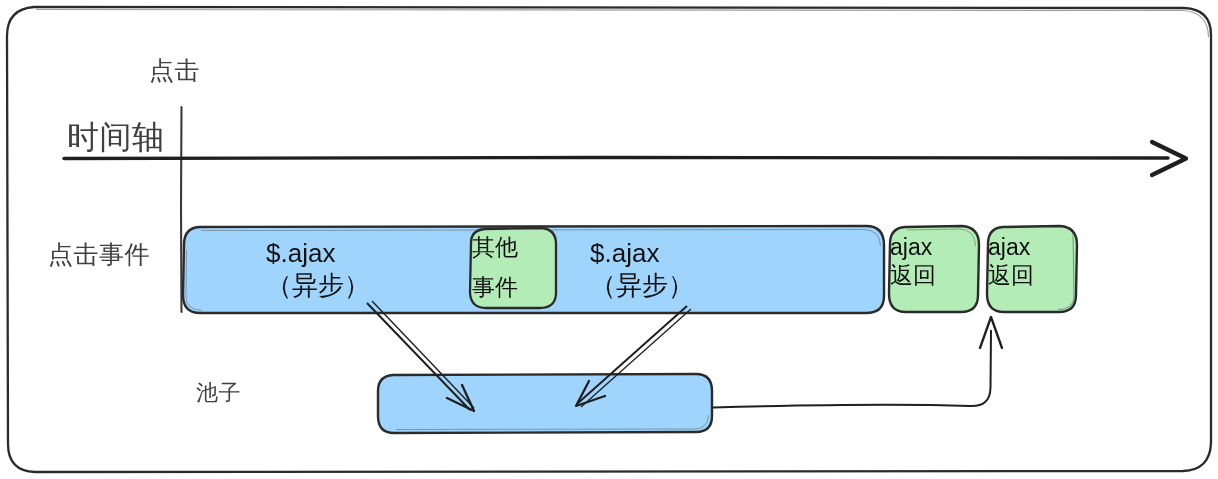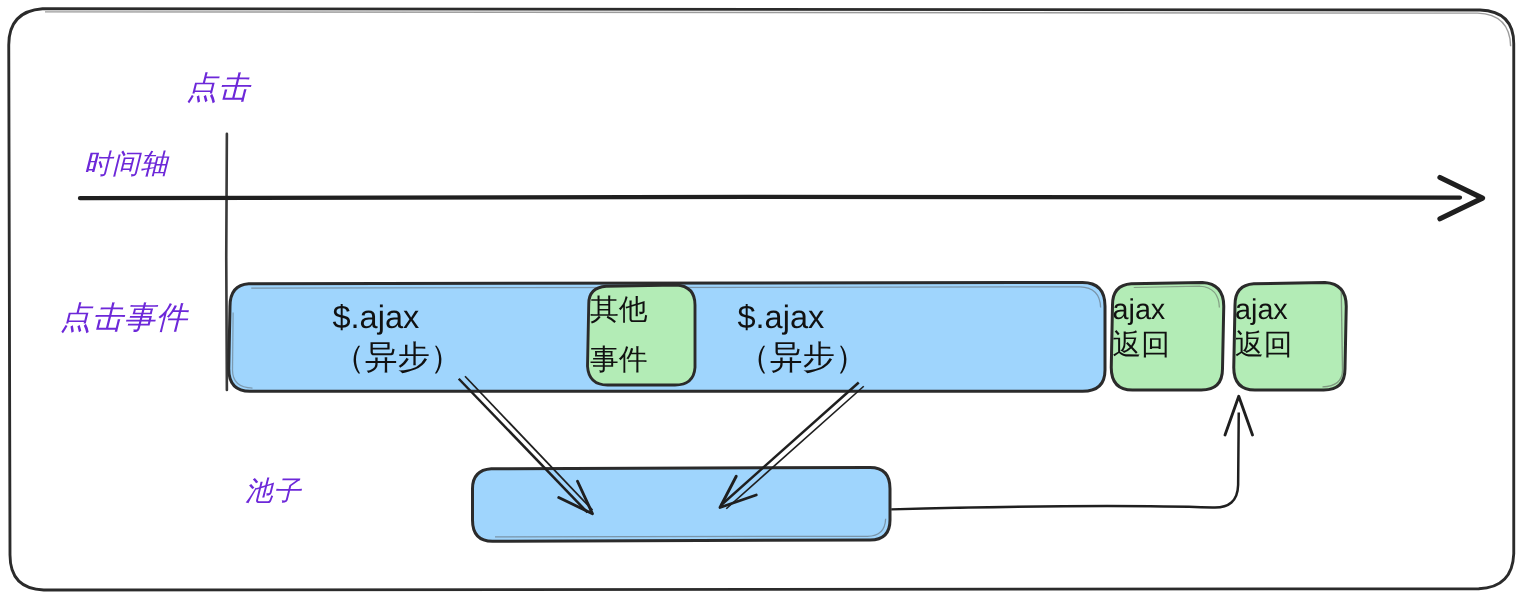--- a/index.html
+++ b/index.html
@@ -17,41 +17,40 @@
   }
   #vector-layer {
     position: absolute;
     left: 0;
     top: 0;
     width: 1218px;
     height: 479px;
   }
   .lbl {
     position: absolute;
-    color: #6d28d9;
+    color: #404040;
     font-family: "Liberation Sans", sans-serif;
     white-space: nowrap;
     line-height: 1.22;
     letter-spacing: 0.5px;
-    font-style: italic;
   }
   .box-text {
     position: absolute;
     display: flex;
     flex-direction: column;
     align-items: flex-start;
     justify-content: center;
     color: #111111;
     font-family: "Liberation Sans", sans-serif;
     text-align: center;
     line-height: 1.22;
     pointer-events: none;
   }
   .t-click        { left: 149px; top: 55px;  font-size: 25px; }
-  .t-timeline     { left: 67px;  top: 118px; font-size: 22px; }
+  .t-timeline     { left: 67px;  top: 118px; font-size: 32px; }
   .t-clickevent   { left: 48px;  top: 239px; font-size: 25px; text-align: center; }
   .t-pool         { left: 196px; top: 378px; font-size: 22px;
                     text-align: center; line-height: 1.32; }
   .t-pool .l2     { display: block; text-align: center; }
   .box-1 { left: 266px; top: 238px; width: 200px; font-size: 26px; }
   .box-2 { left: 472px; top: 233px; width: 80px;  font-size: 23px; gap: 12px; }
   .box-3 { left: 590px; top: 238px; width: 200px; font-size: 26px; }
   .box-4 { left: 890px; top: 233px; width: 82px;  font-size: 23px; }
   .box-5 { left: 988px; top: 233px; width: 82px;  font-size: 23px; }
   .box-text .ln { display: block; }

